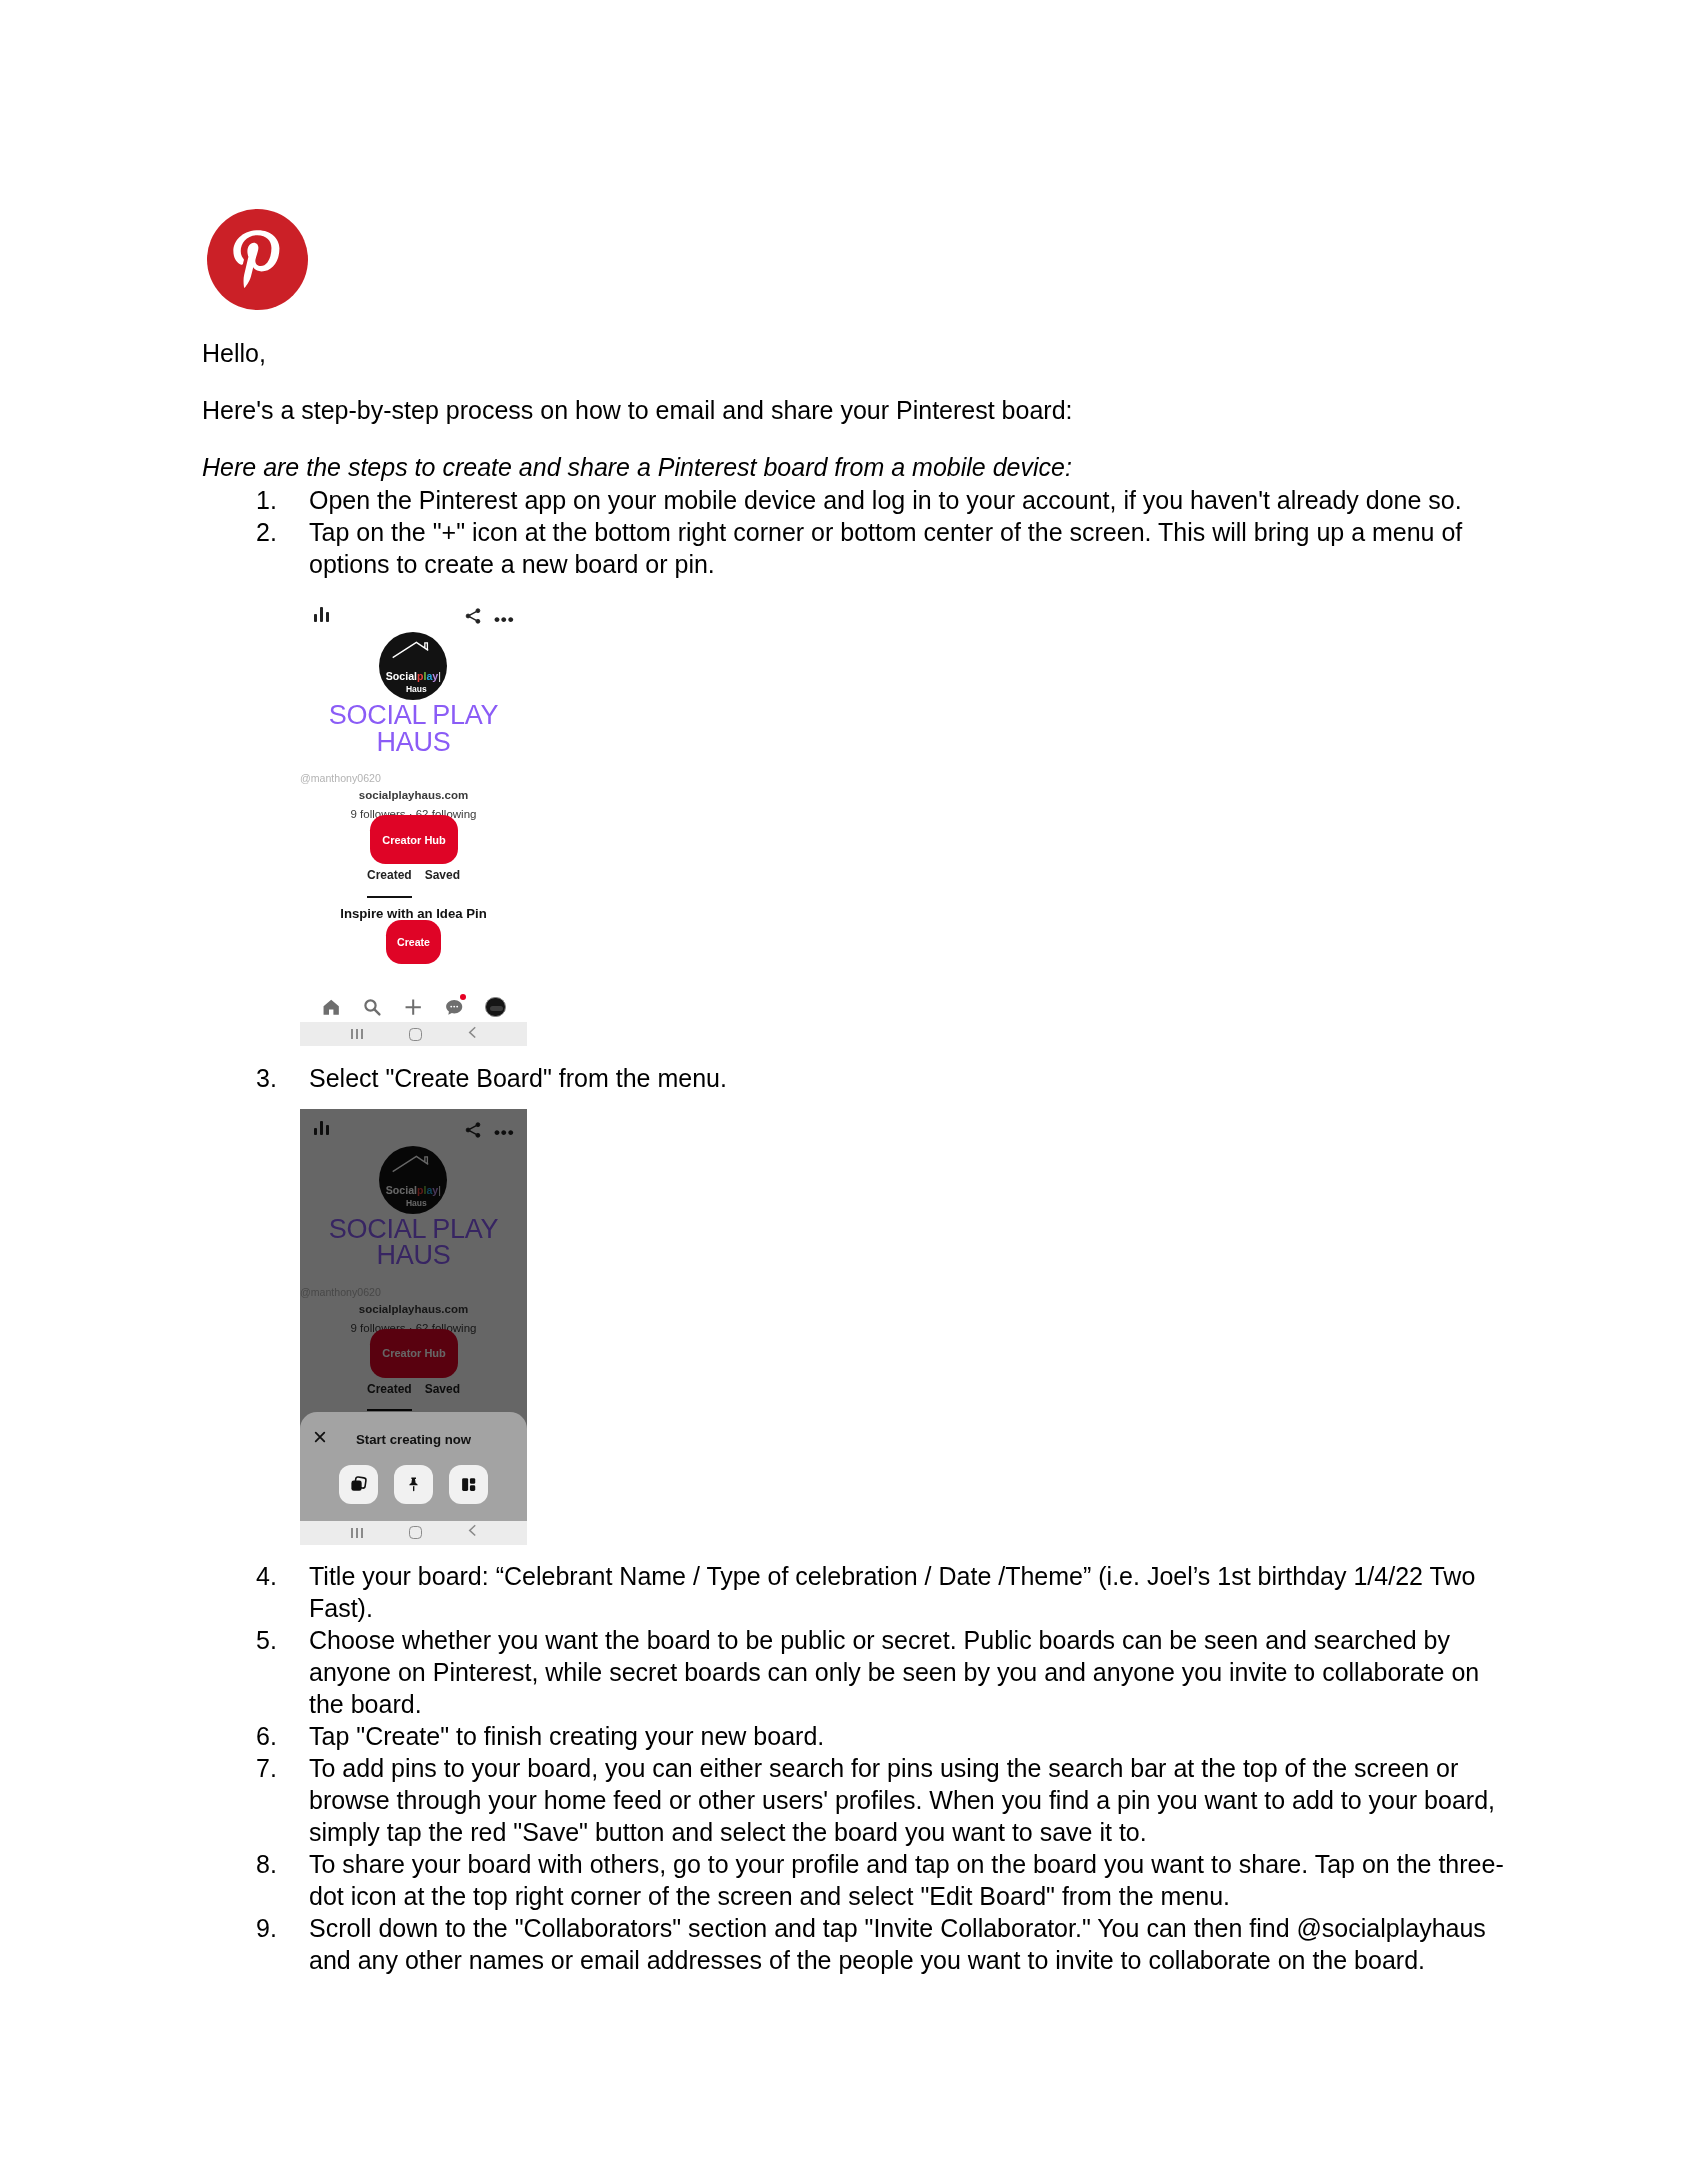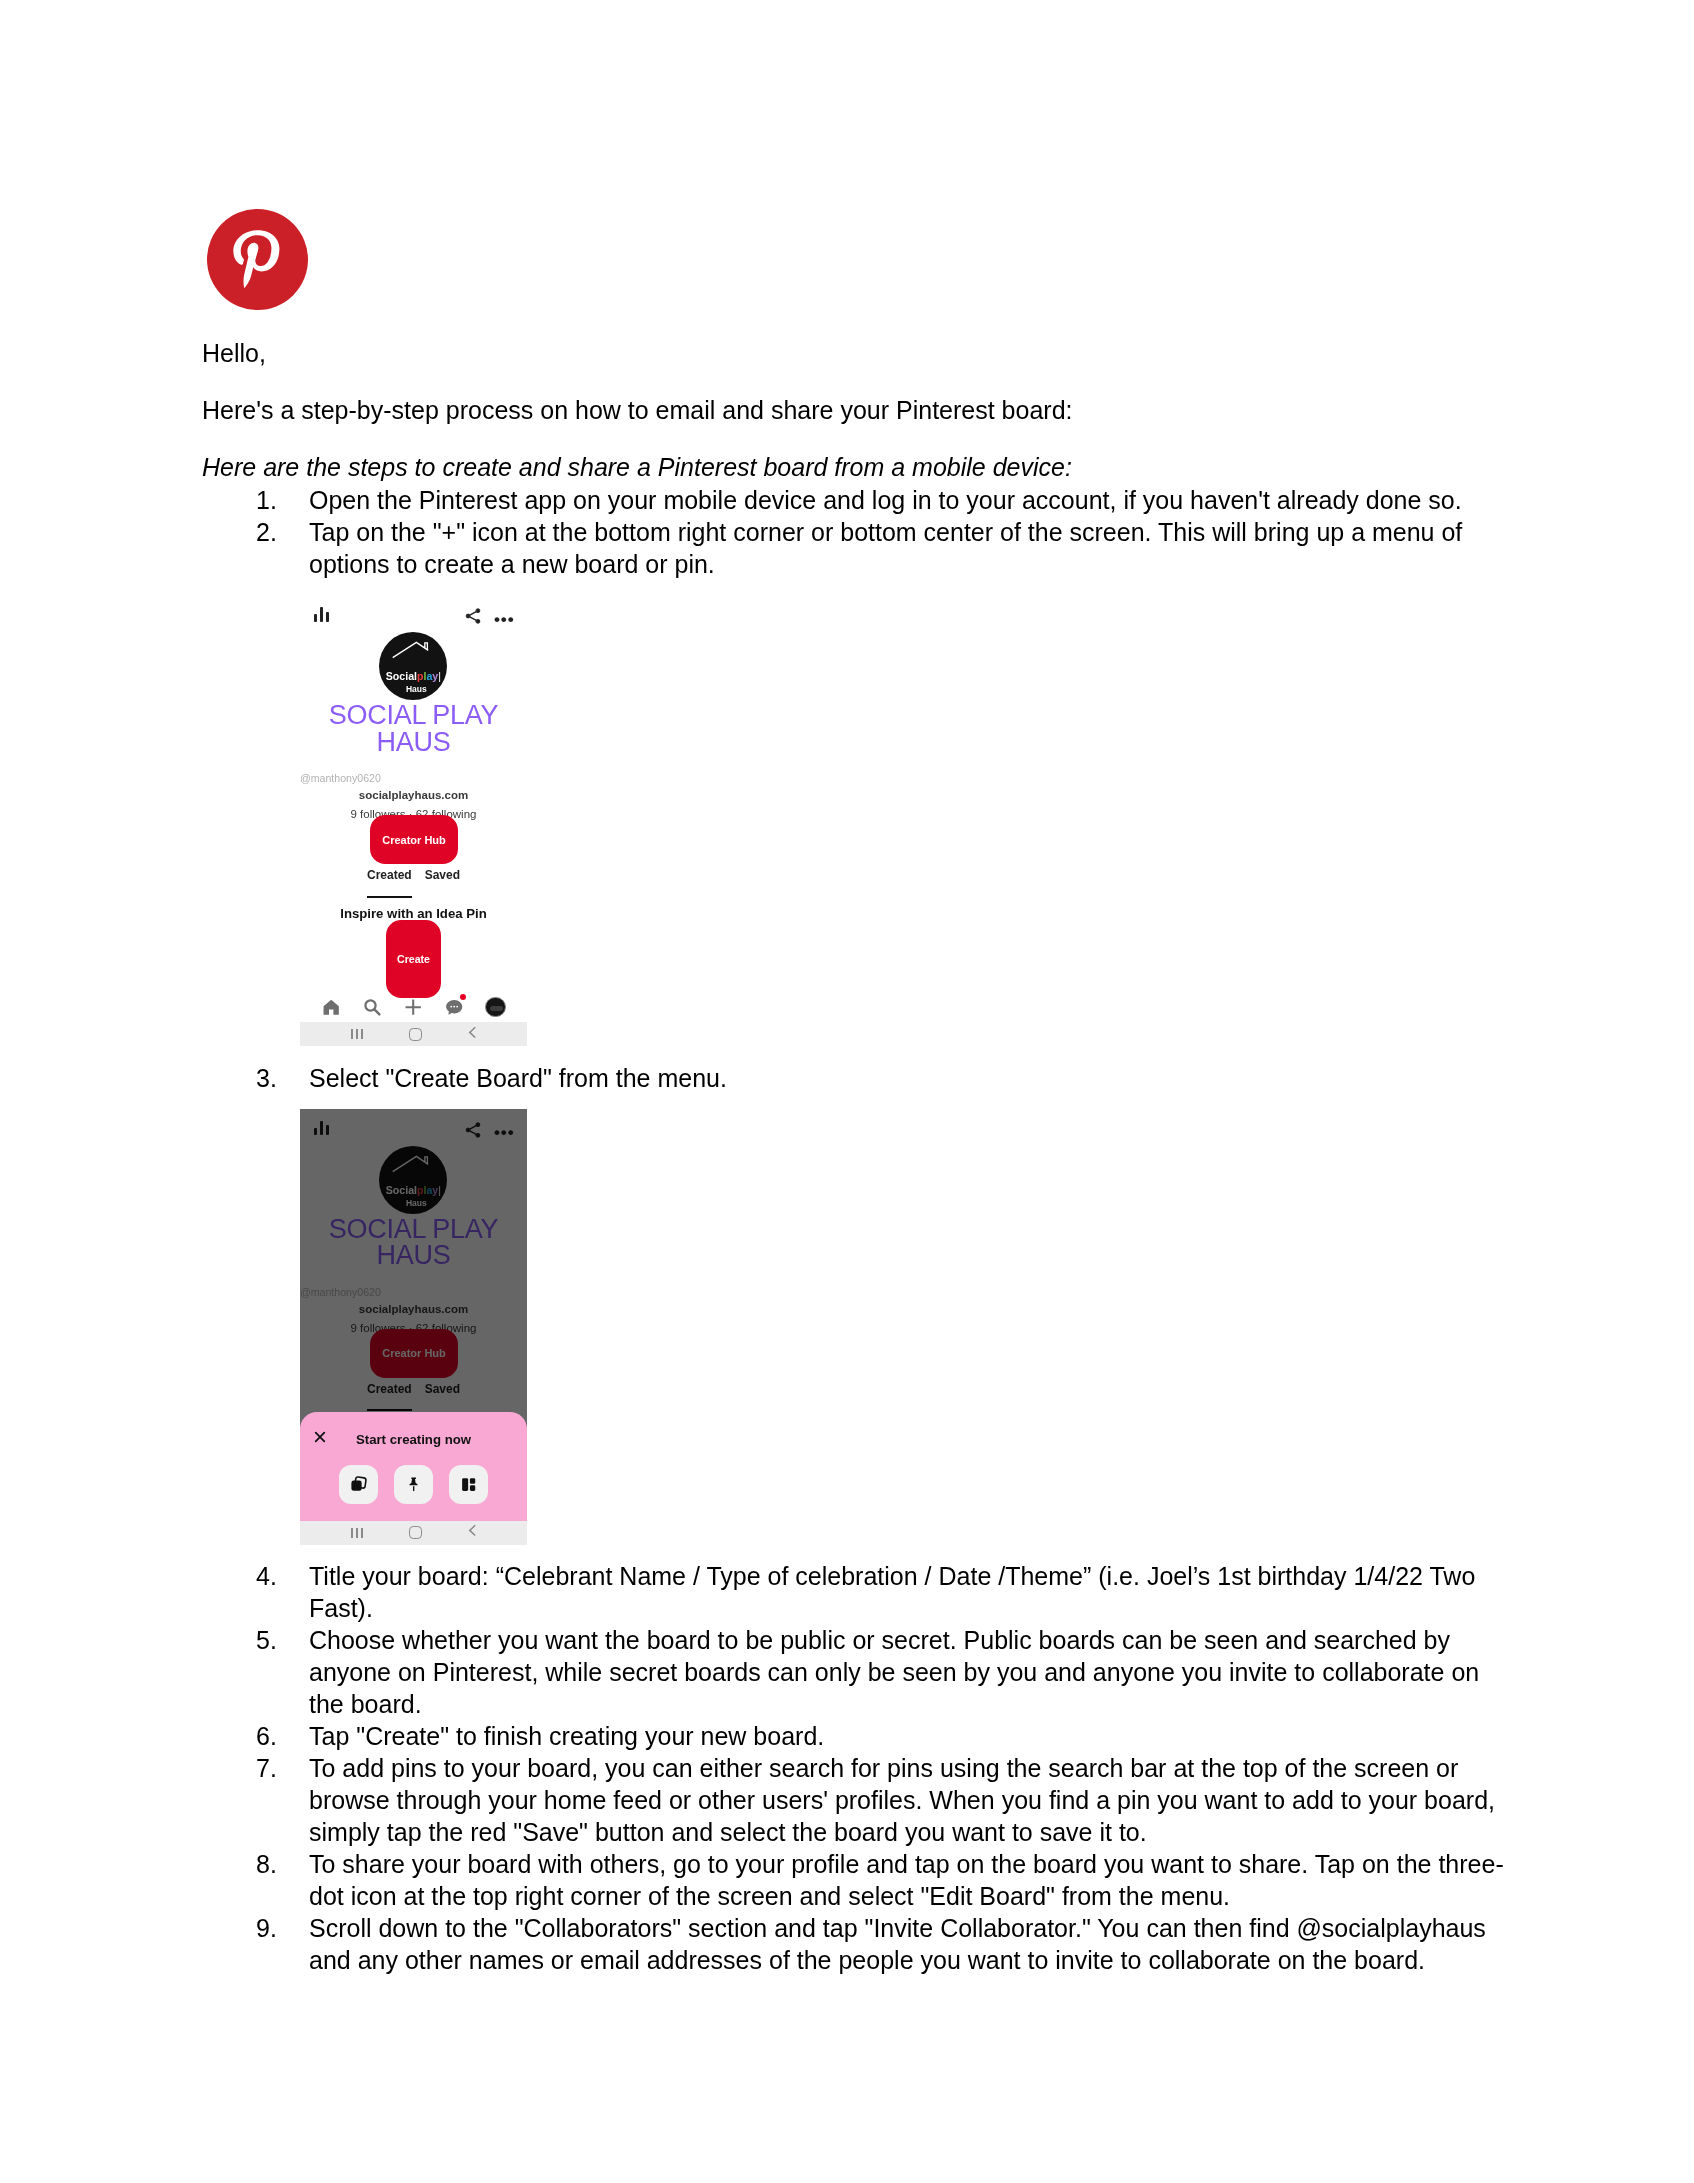--- a/index.html
+++ b/index.html
@@ -43,36 +43,36 @@
   .website{position:absolute;left:0;top:184px;width:227px;text-align:center;font-size:11.5px;font-weight:600;color:#3a3a3a;}
   .stats{position:absolute;left:0;top:203px;width:227px;text-align:center;font-size:11.5px;color:#3a3a3a;}
 
   .pill{display:inline-block;background:#df0426;color:#fff;font-weight:700;border-radius:15.3px;}
   .creator-hub{position:absolute;left:1px;right:0;top:220px;text-align:center;}
   .creator-hub .pill{font-size:11px;padding:8.5px 12px;}
   .tabs{position:absolute;left:0;top:264px;width:227px;display:flex;justify-content:center;gap:13px;font-size:12px;font-weight:600;color:#222;}
   .tab-created{border-bottom:2.6px solid #111;padding-bottom:4.3px;}
   .inspire{position:absolute;left:0;top:303px;width:227px;text-align:center;font-size:13.2px;font-weight:700;color:#111;}
   .create-btn-row{position:absolute;left:0;right:0;top:325px;text-align:center;}
-  .create-btn-row .pill{font-size:10.6px;padding:23px 11px;}
+  .create-btn-row .pill{font-size:10.6px;padding:6px 11px;}
 
   .pnav{position:absolute;left:0;top:399px;width:227px;height:25.6px;display:flex;align-items:center;justify-content:space-between;padding:0 20.4px;box-sizing:border-box;}
   .pnav .nitem{position:relative;width:22px;height:22px;display:flex;align-items:center;justify-content:center;}
   .chatdot{position:absolute;right:-0.9px;top:-1.7px;width:6px;height:6px;border-radius:50%;background:#e60023;}
   .mini-avatar{width:20.4px;height:20.4px;border-radius:50%;background:#151515;border:0.9px solid #888;box-sizing:border-box;position:relative;}
   .mini-avatar::after{content:"";position:absolute;left:3.4px;top:7.7px;width:12.8px;height:5.1px;border-radius:2.6px;background:#3c3c3c;}
 
   .anavbar{position:absolute;left:0;bottom:0;width:227px;height:24px;background:#ececec;display:flex;align-items:center;justify-content:space-between;padding:0 51px;box-sizing:border-box;}
   .nb-recents{display:flex;gap:3.4px;}
   .nb-recents i{display:block;width:1.7px;height:10.2px;background:#8a8a8a;}
   .nb-home{width:11px;height:11px;border:1.7px solid #8a8a8a;border-radius:4.3px;}
 
   
   .dim{position:absolute;inset:0;background:rgba(0,0,0,0.60);z-index:2;}
-  .sheet{position:absolute;left:0;right:0;top:303px;height:112px;background:#f9a8d4;border-radius:17px 17px 0 0;z-index:3;}
+  .sheet{position:absolute;left:0;right:0;top:303px;height:112px;background:#a3a3a3;border-radius:17px 17px 0 0;z-index:3;}
   .sheet-close{position:absolute;left:13.6px;top:11px;}
   .sheet-title{text-align:center;padding-top:12px;font-size:13.2px;font-weight:700;color:#111;}
   .tiles{display:flex;justify-content:center;gap:11px;margin-top:9.4px;}
   .tile-wrap{width:44px;text-align:center;}
   .tile{width:39px;height:39px;margin:0 auto;border-radius:12px;background:#f1f1f1;display:flex;align-items:center;justify-content:center;}
   .tile-label{margin-top:5.1px;font-size:8.5px;color:#222;}
   .anavbar.onsheet{z-index:4;}
 </style>
 </head>
 <body>

